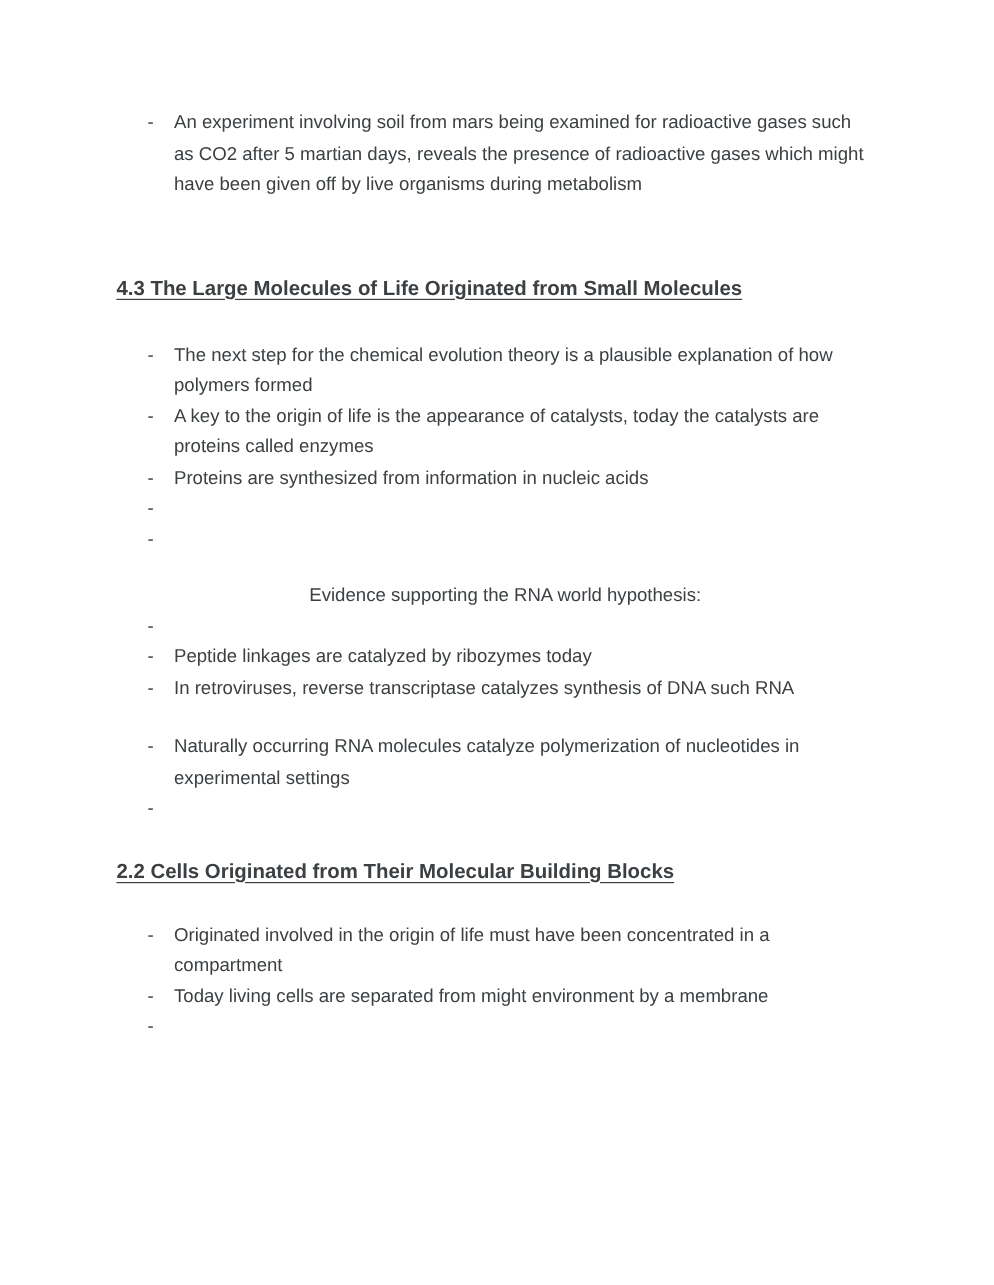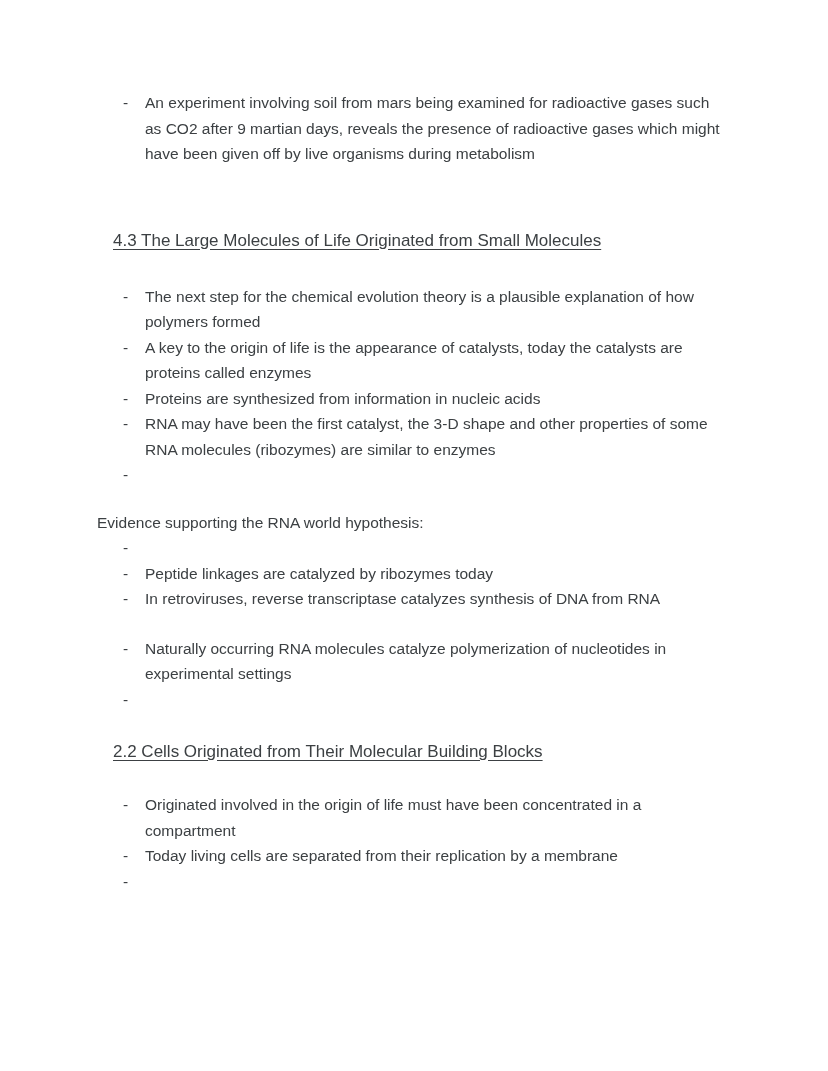--- a/index.html
+++ b/index.html
@@ -35,88 +35,87 @@
   .dash {
     flex: 0 0 22px;
     width: 22px;
   }
   .btext {
     max-width: 575px;
   }
   .heading {
     font-size: 17px;
     line-height: 26px;
-    font-weight: 400;
-    margin: 16px;
+    font-weight: 700;
+    margin: 0;
     text-decoration: underline;
     text-underline-offset: 3px;
   }
   .para {
     font-size: 15.5px;
     line-height: 25.5px;
     margin: 0;
   }
   
   .mb-a  { margin-bottom: 61px; }
   .mb-b  { margin-bottom: 30px; }
   .mb-c  { margin-bottom: 22px; }
-  .mb-d  { margin-bottom: 0px;  }
+  .mb-d  { margin-bottom: 0px; text-align: center;  }
   .mb-e  { margin-bottom: 24px; }
   .mb-f  { margin-bottom: 27px; }
 </style>
 </head>
 <body>
 
 <div class="page">
   <div class="content">
 
     <div class="bullets mb-a">
       <div class="bullet">
         <span class="dash">-</span>
-        <span class="btext">An experiment involving soil from mars being examined for radioactive gases such as CO2 after 9 martian days, reveals the presence of radioactive gases which might have been given off by live organisms during metabolism</span>
+        <span class="btext">An experiment involving soil from mars being examined for radioactive gases such as CO2 after 5 martian days, reveals the presence of radioactive gases which might have been given off by live organisms during metabolism</span>
       </div>
     </div>
 
     <h2 class="heading mb-b">4.3 The Large Molecules of Life Originated from Small Molecules</h2>
 
     <div class="bullets mb-c">
       <div class="bullet">
         <span class="dash">-</span>
         <span class="btext">The next step for the chemical evolution theory is a plausible explanation of how polymers formed</span>
       </div>
       <div class="bullet">
         <span class="dash">-</span>
         <span class="btext">A key to the origin of life is the appearance of catalysts, today the catalysts are proteins called enzymes</span>
       </div>
       <div class="bullet">
         <span class="dash">-</span>
         <span class="btext">Proteins are synthesized from information in nucleic acids</span>
       </div>
       <div class="bullet">
         <span class="dash">-</span>
-        <span class="btext">RNA may have been the first catalyst, the 3-D shape and other properties of some RNA molecules (ribozymes) are similar to enzymes</span>
       </div>
       <div class="bullet">
         <span class="dash">-</span>
       </div>
     </div>
 
     <p class="para mb-d">Evidence supporting the RNA world hypothesis:</p>
 
     <div class="bullets mb-e">
       <div class="bullet">
         <span class="dash">-</span>
       </div>
       <div class="bullet">
         <span class="dash">-</span>
         <span class="btext">Peptide linkages are catalyzed by ribozymes today</span>
       </div>
       <div class="bullet">
         <span class="dash">-</span>
-        <span class="btext">In retroviruses, reverse transcriptase catalyzes synthesis of DNA from RNA</span>
+        <span class="btext">In retroviruses, reverse transcriptase catalyzes synthesis of DNA such RNA</span>
       </div>
     </div>
 
     <div class="bullets mb-f">
       <div class="bullet">
         <span class="dash">-</span>
         <span class="btext">Naturally occurring RNA molecules catalyze polymerization of nucleotides in experimental settings</span>
       </div>
       <div class="bullet">
         <span class="dash">-</span>
@@ -125,21 +124,21 @@
 
     <h2 class="heading mb-f">2.2 Cells Originated from Their Molecular Building Blocks</h2>
 
     <div class="bullets">
       <div class="bullet">
         <span class="dash">-</span>
         <span class="btext">Originated involved in the origin of life must have been concentrated in a compartment</span>
       </div>
       <div class="bullet">
         <span class="dash">-</span>
-        <span class="btext">Today living cells are separated from their replication by a membrane</span>
+        <span class="btext">Today living cells are separated from might environment by a membrane</span>
       </div>
       <div class="bullet">
         <span class="dash">-</span>
       </div>
     </div>
 
   </div>
 </div>
 
 </body></html>

